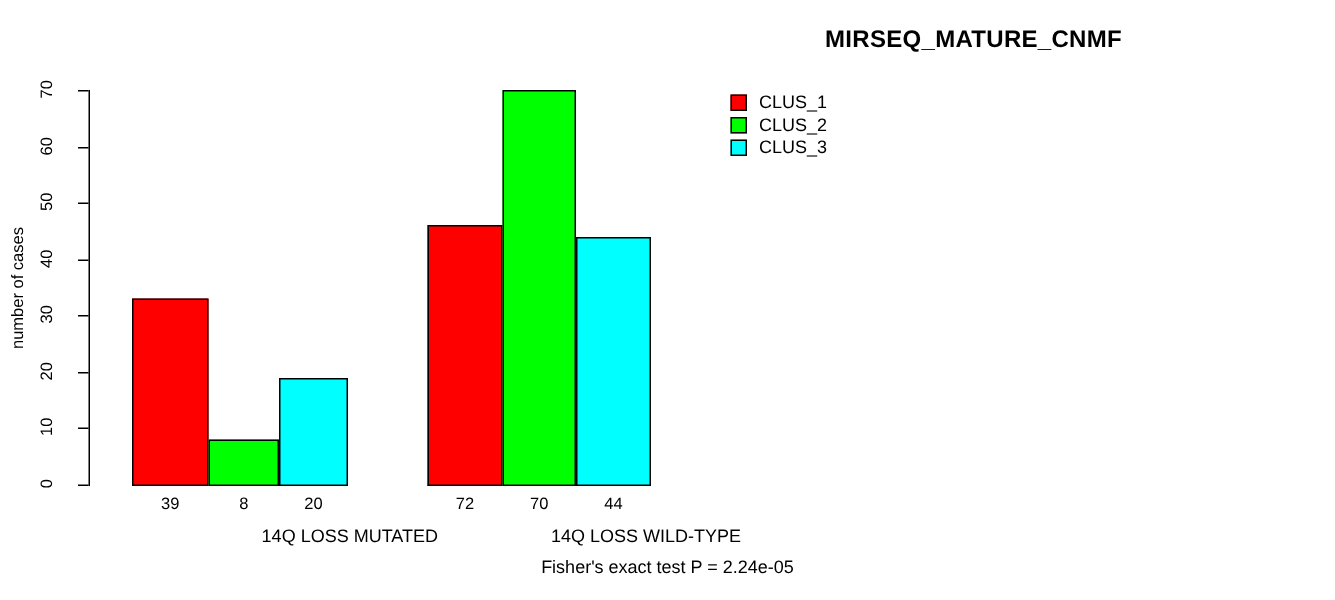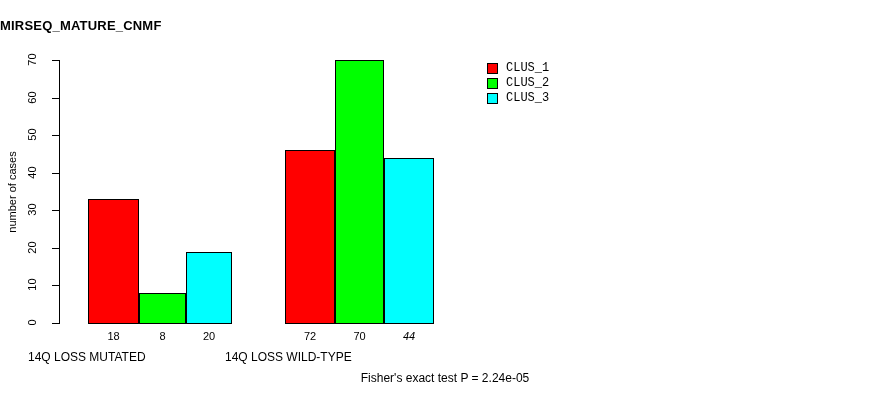--- a/index.html
+++ b/index.html
@@ -21,22 +21,22 @@
     width: 890px;
     height: 400px;
   }
   .abs { position: absolute; }
 
   
   #chart-title {
     left: 0;
     top: 18px;
     width: 748px;
-    text-align: left;
-    font-size: 13px;
+    text-align: right;
+    font-size: 16px;
     font-weight: bold;
     letter-spacing: 0.2px;
     white-space: nowrap;
   }
 
   
   #y-axis-line {
     left: 59px;
     top: 60px;
     width: 1px;
@@ -81,21 +81,21 @@
   .bar-value-label {
     font-size: 11px;
     line-height: 11px;
     text-align: center;
     top: 331px;
     white-space: nowrap;
   }
   .group-label {
     font-size: 12px;
     line-height: 13px;
-    text-align: left;
+    text-align: right;
     top: 351px;
     white-space: nowrap;
   }
 
   
   #legend { left: 487px; top: 62px; }
   .legend-row {
     position: relative;
     height: 15px;
     margin-bottom: 0px;
@@ -109,21 +109,20 @@
     border: 1px solid #000000;
     box-sizing: border-box;
   }
   .legend-text {
     position: absolute;
     left: 19px;
     top: 0px;
     font-size: 12px;
     line-height: 13px;
     white-space: nowrap;
-    font-family: Liberation Mono, monospace;
   }
 
   
   #footer-note {
     left: 0;
     top: 371px;
     width: 890px;
     text-align: center;
     font-size: 12px;
     white-space: nowrap;
@@ -155,33 +154,33 @@
         <div class="abs y-tick-label" style="left: 17px; top: 91.5714px;">60</div>
         <div class="abs y-tick-mark" style="top: 60px;"></div>
         <div class="abs y-tick-label" style="left: 17px; top: 54px;">70</div>
       </div>
     <div id="y-axis-title" class="abs">number of cases</div>
   </div>
 
   <div id="bars-layer">
       <div class="abs group-baseline" style="left: 88px; width: 144px;"></div>
       <div class="abs bar" style="left: 88px; width: 51px; height: 124.986px; top: 199.014px; background: rgb(255, 0, 0);"></div>
-      <div class="abs bar-value-label" style="left: 88px; width: 51px;">18</div>
+      <div class="abs bar-value-label" style="left: 88px; width: 51px;">39</div>
       <div class="abs bar" style="left: 139px; width: 47px; height: 31.0571px; top: 292.943px; background: rgb(0, 255, 0);"></div>
       <div class="abs bar-value-label" style="left: 139px; width: 47px;">8</div>
       <div class="abs bar" style="left: 186px; width: 46px; height: 72.3857px; top: 251.614px; background: rgb(0, 255, 255);"></div>
       <div class="abs bar-value-label" style="left: 186px; width: 46px;">20</div>
       <div class="abs group-label" style="left: 28px; width: 264px;">14Q LOSS MUTATED</div>
       <div class="abs group-baseline" style="left: 285px; width: 149px;"></div>
       <div class="abs bar" style="left: 285px; width: 50px; height: 173.829px; top: 150.171px; background: rgb(255, 0, 0);"></div>
       <div class="abs bar-value-label" style="left: 285px; width: 50px;">72</div>
       <div class="abs bar" style="left: 335px; width: 49px; height: 264px; top: 60px; background: rgb(0, 255, 0);"></div>
       <div class="abs bar-value-label" style="left: 335px; width: 49px;">70</div>
       <div class="abs bar" style="left: 384px; width: 50px; height: 166.314px; top: 157.686px; background: rgb(0, 255, 255);"></div>
-      <div class="abs bar-value-label" style="left: 384px; width: 50px; font-style: italic;">44</div>
+      <div class="abs bar-value-label" style="left: 384px; width: 50px;">44</div>
       <div class="abs group-label" style="left: 225px; width: 269px;">14Q LOSS WILD-TYPE</div>
     </div>
 
   <div id="legend" class="abs">
       <div class="legend-row">
         <span class="legend-swatch" style="background: rgb(255, 0, 0);"></span>
         <span class="legend-text">CLUS_1</span>
       </div>
       <div class="legend-row">
         <span class="legend-swatch" style="background: rgb(0, 255, 0);"></span>

